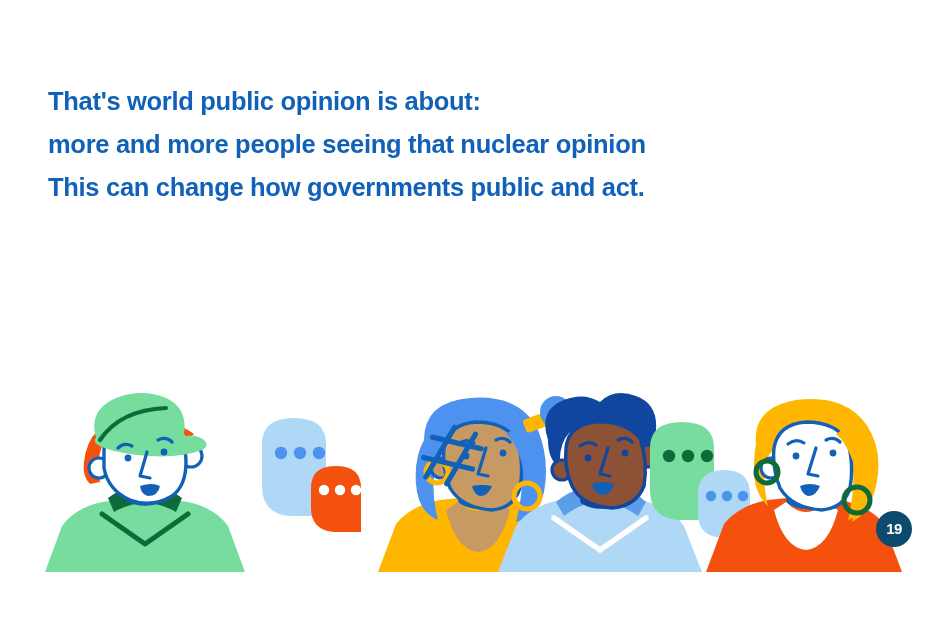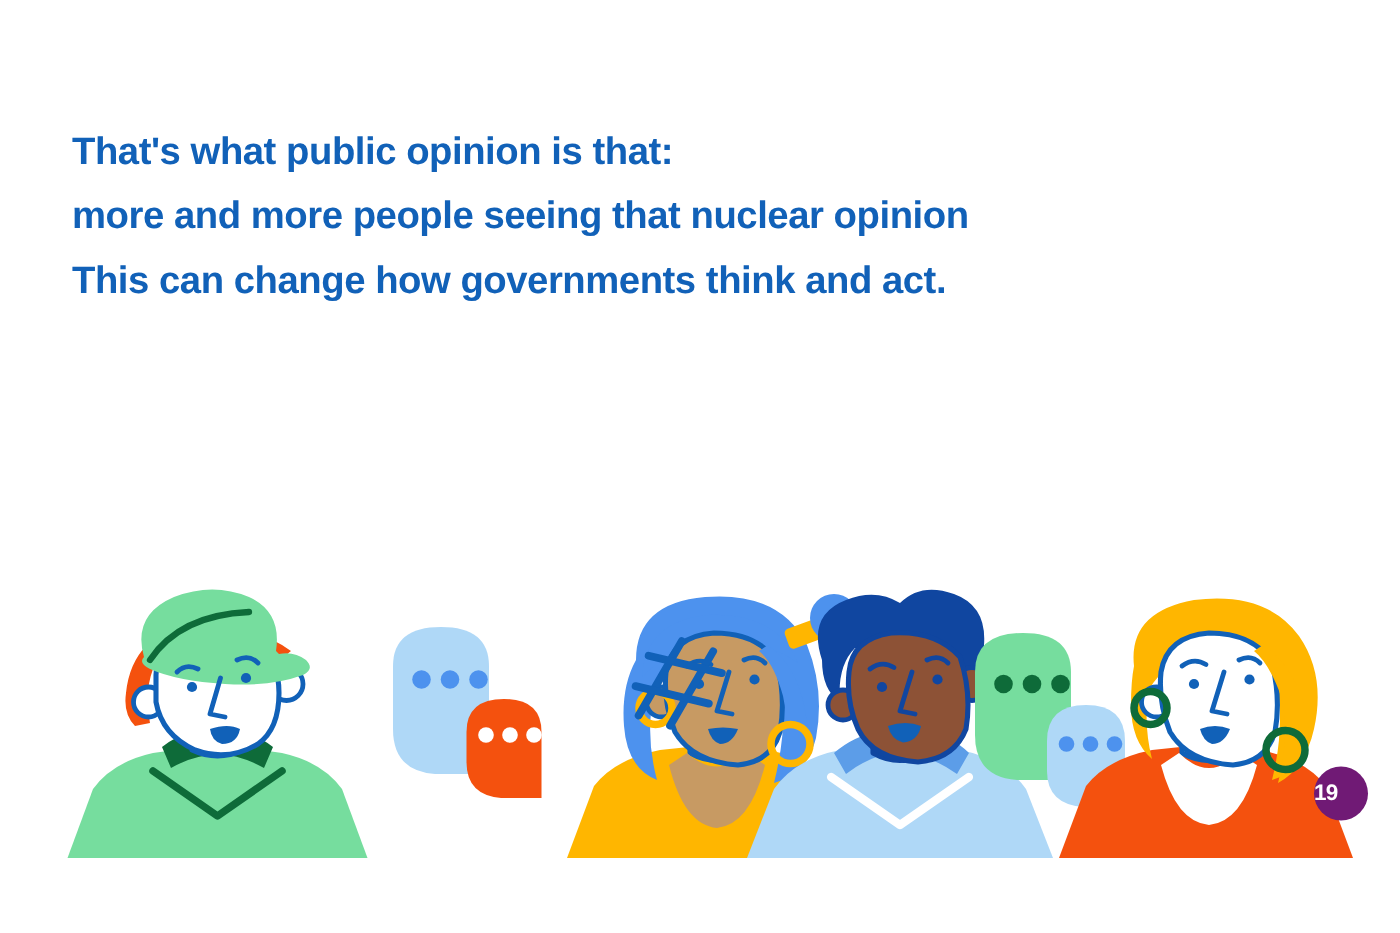--- a/index.html
+++ b/index.html
@@ -53,38 +53,39 @@
   }
 
   
   #page-badge {
     position: absolute;
     left: 876px;
     top: 511px;
     width: 36px;
     height: 36px;
     border-radius: 50%;
-    background: #701a75;
+    background: #0c4a6e;
     color: #ffffff;
     font-family: "Liberation Sans", sans-serif;
     font-weight: 700;
     font-size: 15px;
     line-height: 36px;
+    text-align: center;
     letter-spacing: -0.5px;
   }
 </style>
 </head>
 <body>
 
 <div id="slide">
 
   <div id="headline">
-    <div class="headline-line">That's what public opinion is that:</div>
+    <div class="headline-line">That's world public opinion is about:</div>
     <div class="headline-line">more and more people seeing that nuclear opinion</div>
-    <div class="headline-line">This can change how governments think and act.</div>
+    <div class="headline-line">This can change how governments public and act.</div>
   </div>
 
   <div id="illustration">
     <svg width="933" height="190" viewBox="0 0 933 190" xmlns="http://www.w3.org/2000/svg">
 
       <g>
 
         <path d="M45 182 L62 136 Q75 118 102 112 L145 106 L188 112 Q215 118 228 136 L245 182 Z" fill="#76DD9E"></path>
 
         <path d="M108 108 Q118 100 128 99 L162 99 Q172 100 182 108 L176 122 Q160 113 145 113 Q130 113 114 122 Z" fill="#0E6B39"></path>

